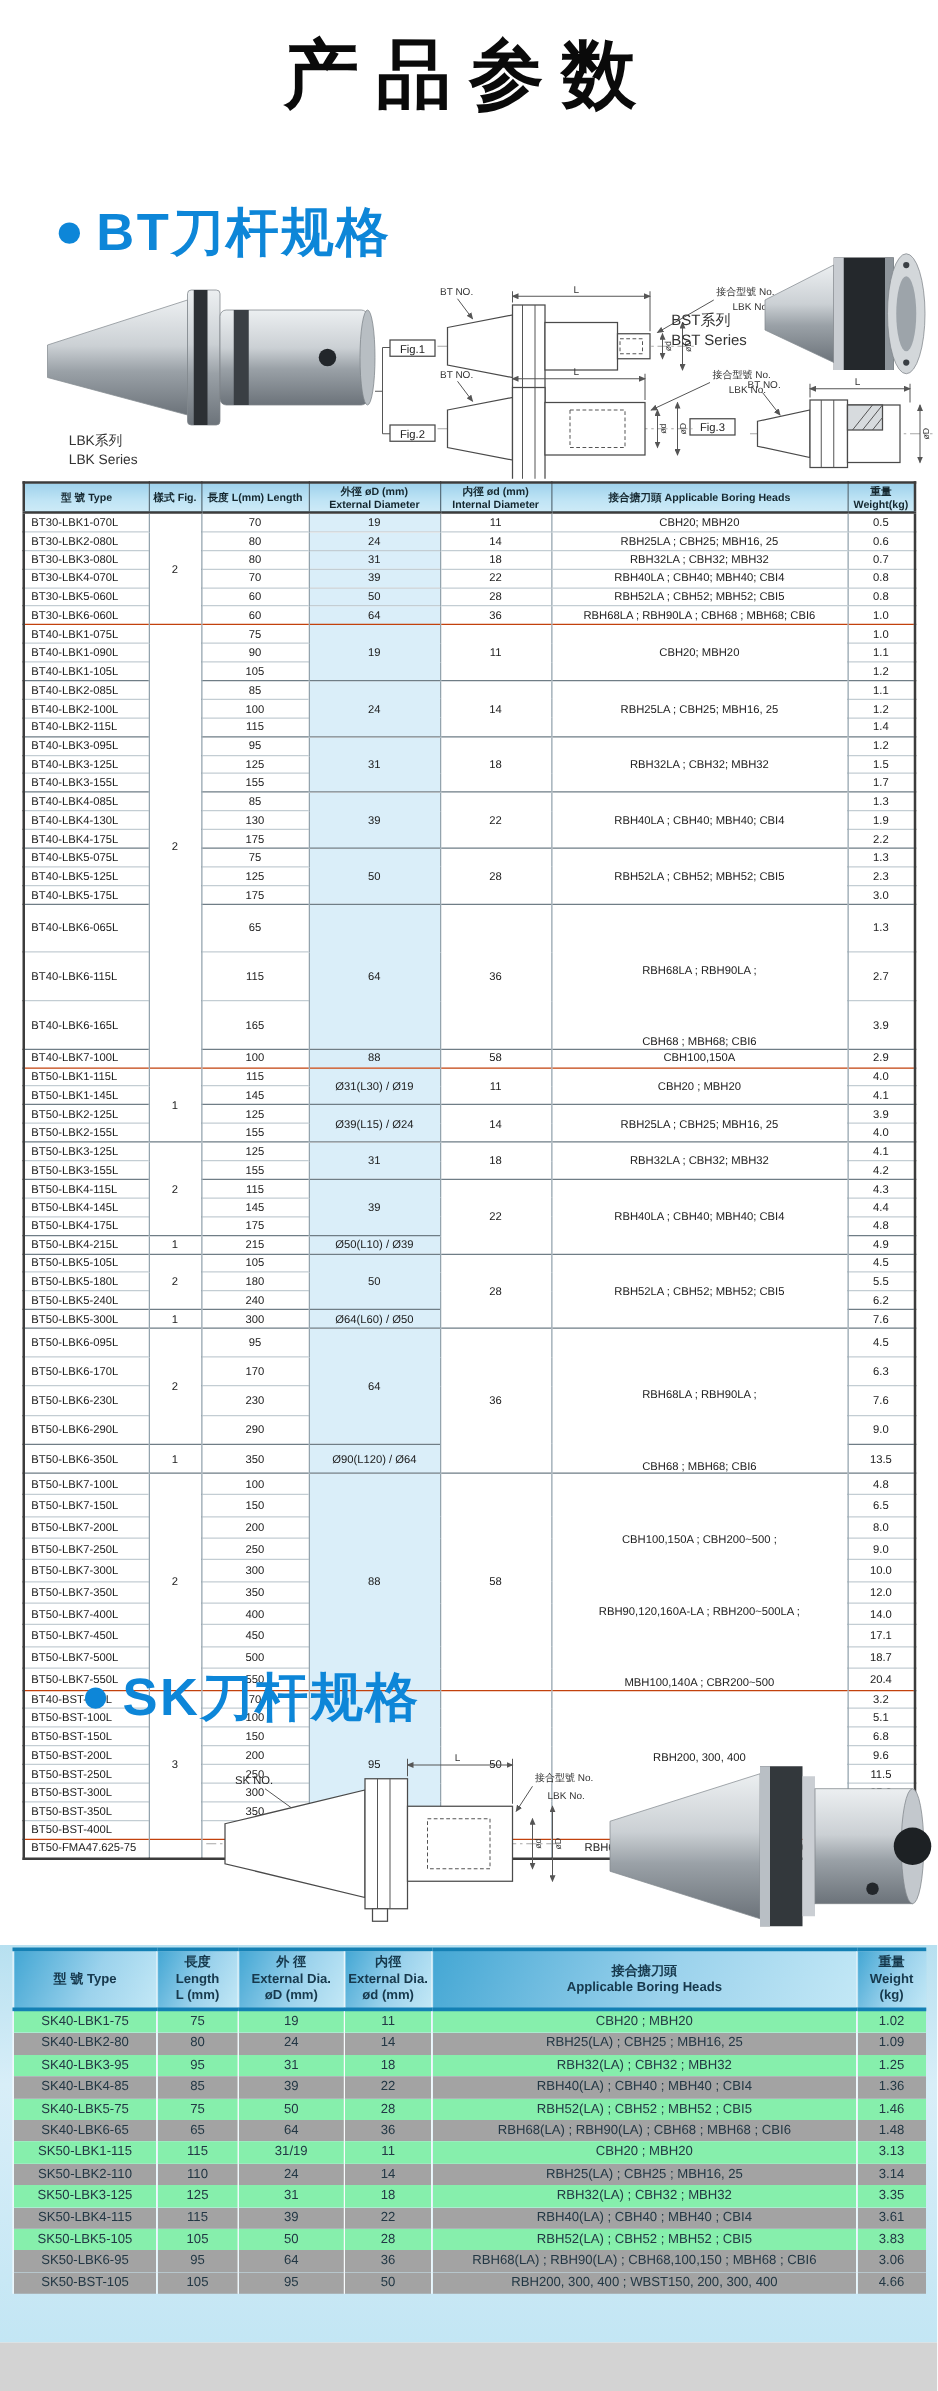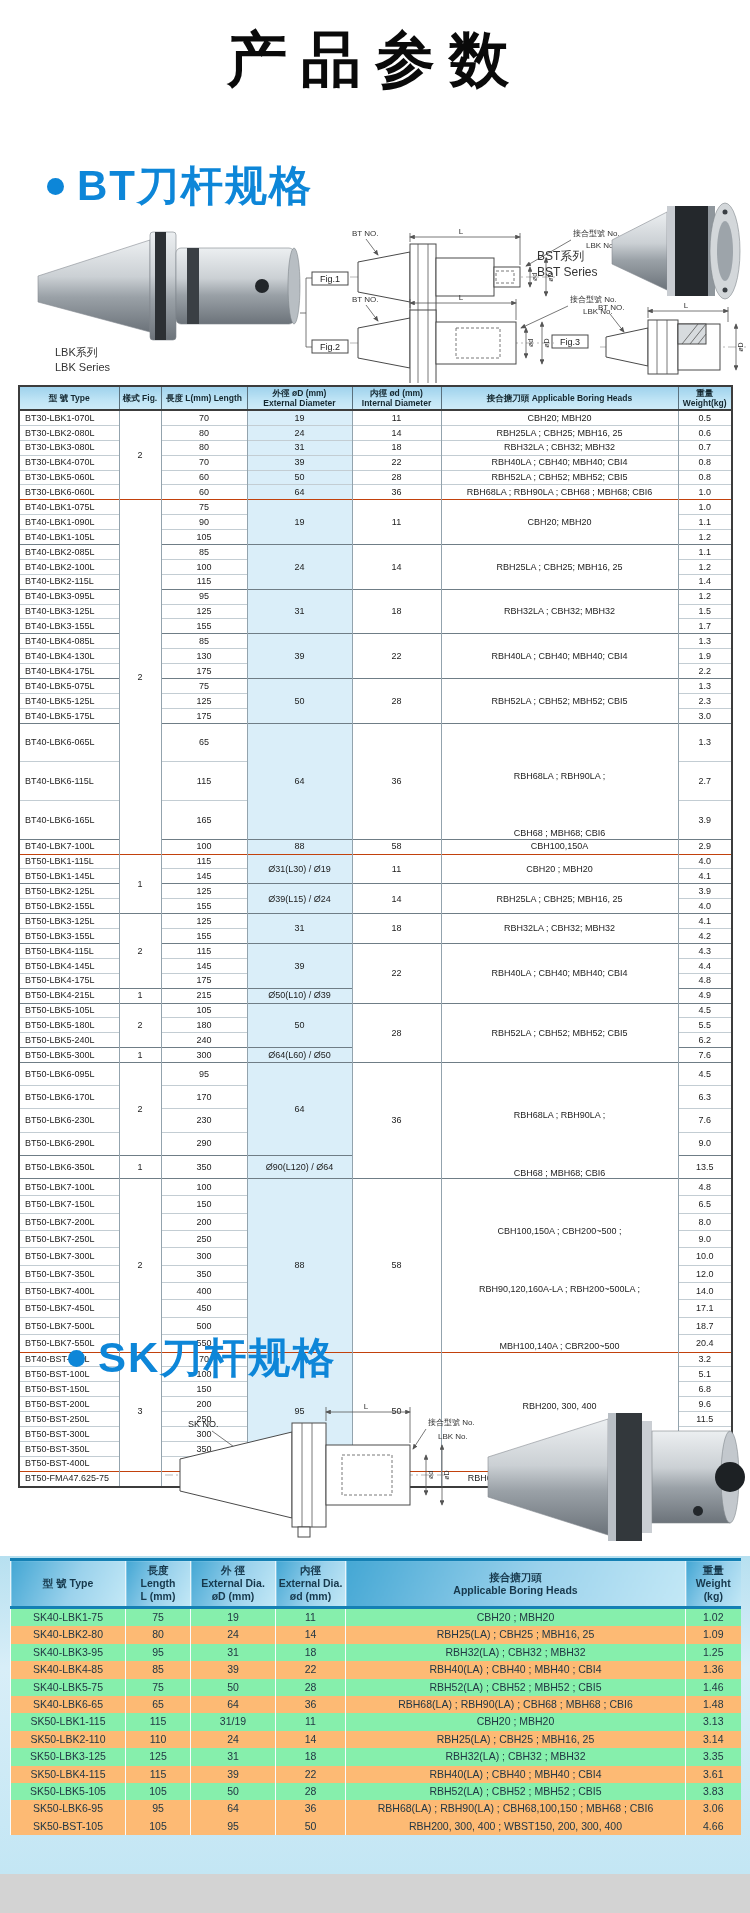--- a/index.html
+++ b/index.html
@@ -40,21 +40,21 @@
   .sk-band{position:absolute;left:0;top:1556px;width:750px;height:318px;
            background:linear-gradient(180deg,#b7e0f0 0%,#d8eef8 35%,#c3e6f4 100%);}
   table.sk{position:absolute;left:10px;top:1558px;width:730px;border-collapse:collapse;
            table-layout:fixed;font-size:10.5px;color:#223744;}
   .sk th{background:linear-gradient(115deg,#44a7d4 0%,#9bd2ec 55%,#c3e8f6 100%);
          border-top:3px solid #1480b4;border-bottom:3px solid #1480b4;border-left:1px solid #e8f5fb;
          color:#16384c;font-weight:bold;font-size:10.5px;line-height:13px;padding:3px 0;}
   .sk td{text-align:center;height:17.4px;line-height:17.4px;padding:0;
          border-left:1px solid rgba(255,255,255,.85);overflow:hidden;white-space:nowrap;}
   .sk tr.odd td{background:#86efac;}
-  .sk tr.even td{background:#fdba74;}
+  .sk tr.even td{background:#a3a3a3;}
   .sk tr.tall td{height:32px;line-height:14px;}
   .sk td div{line-height:14px;}
 
   .footer-band{position:absolute;left:0;top:1874px;width:750px;height:39px;background:#d3d3d3;}
 </style>
 </head>
 <body>
 
 <div class="page">
 

